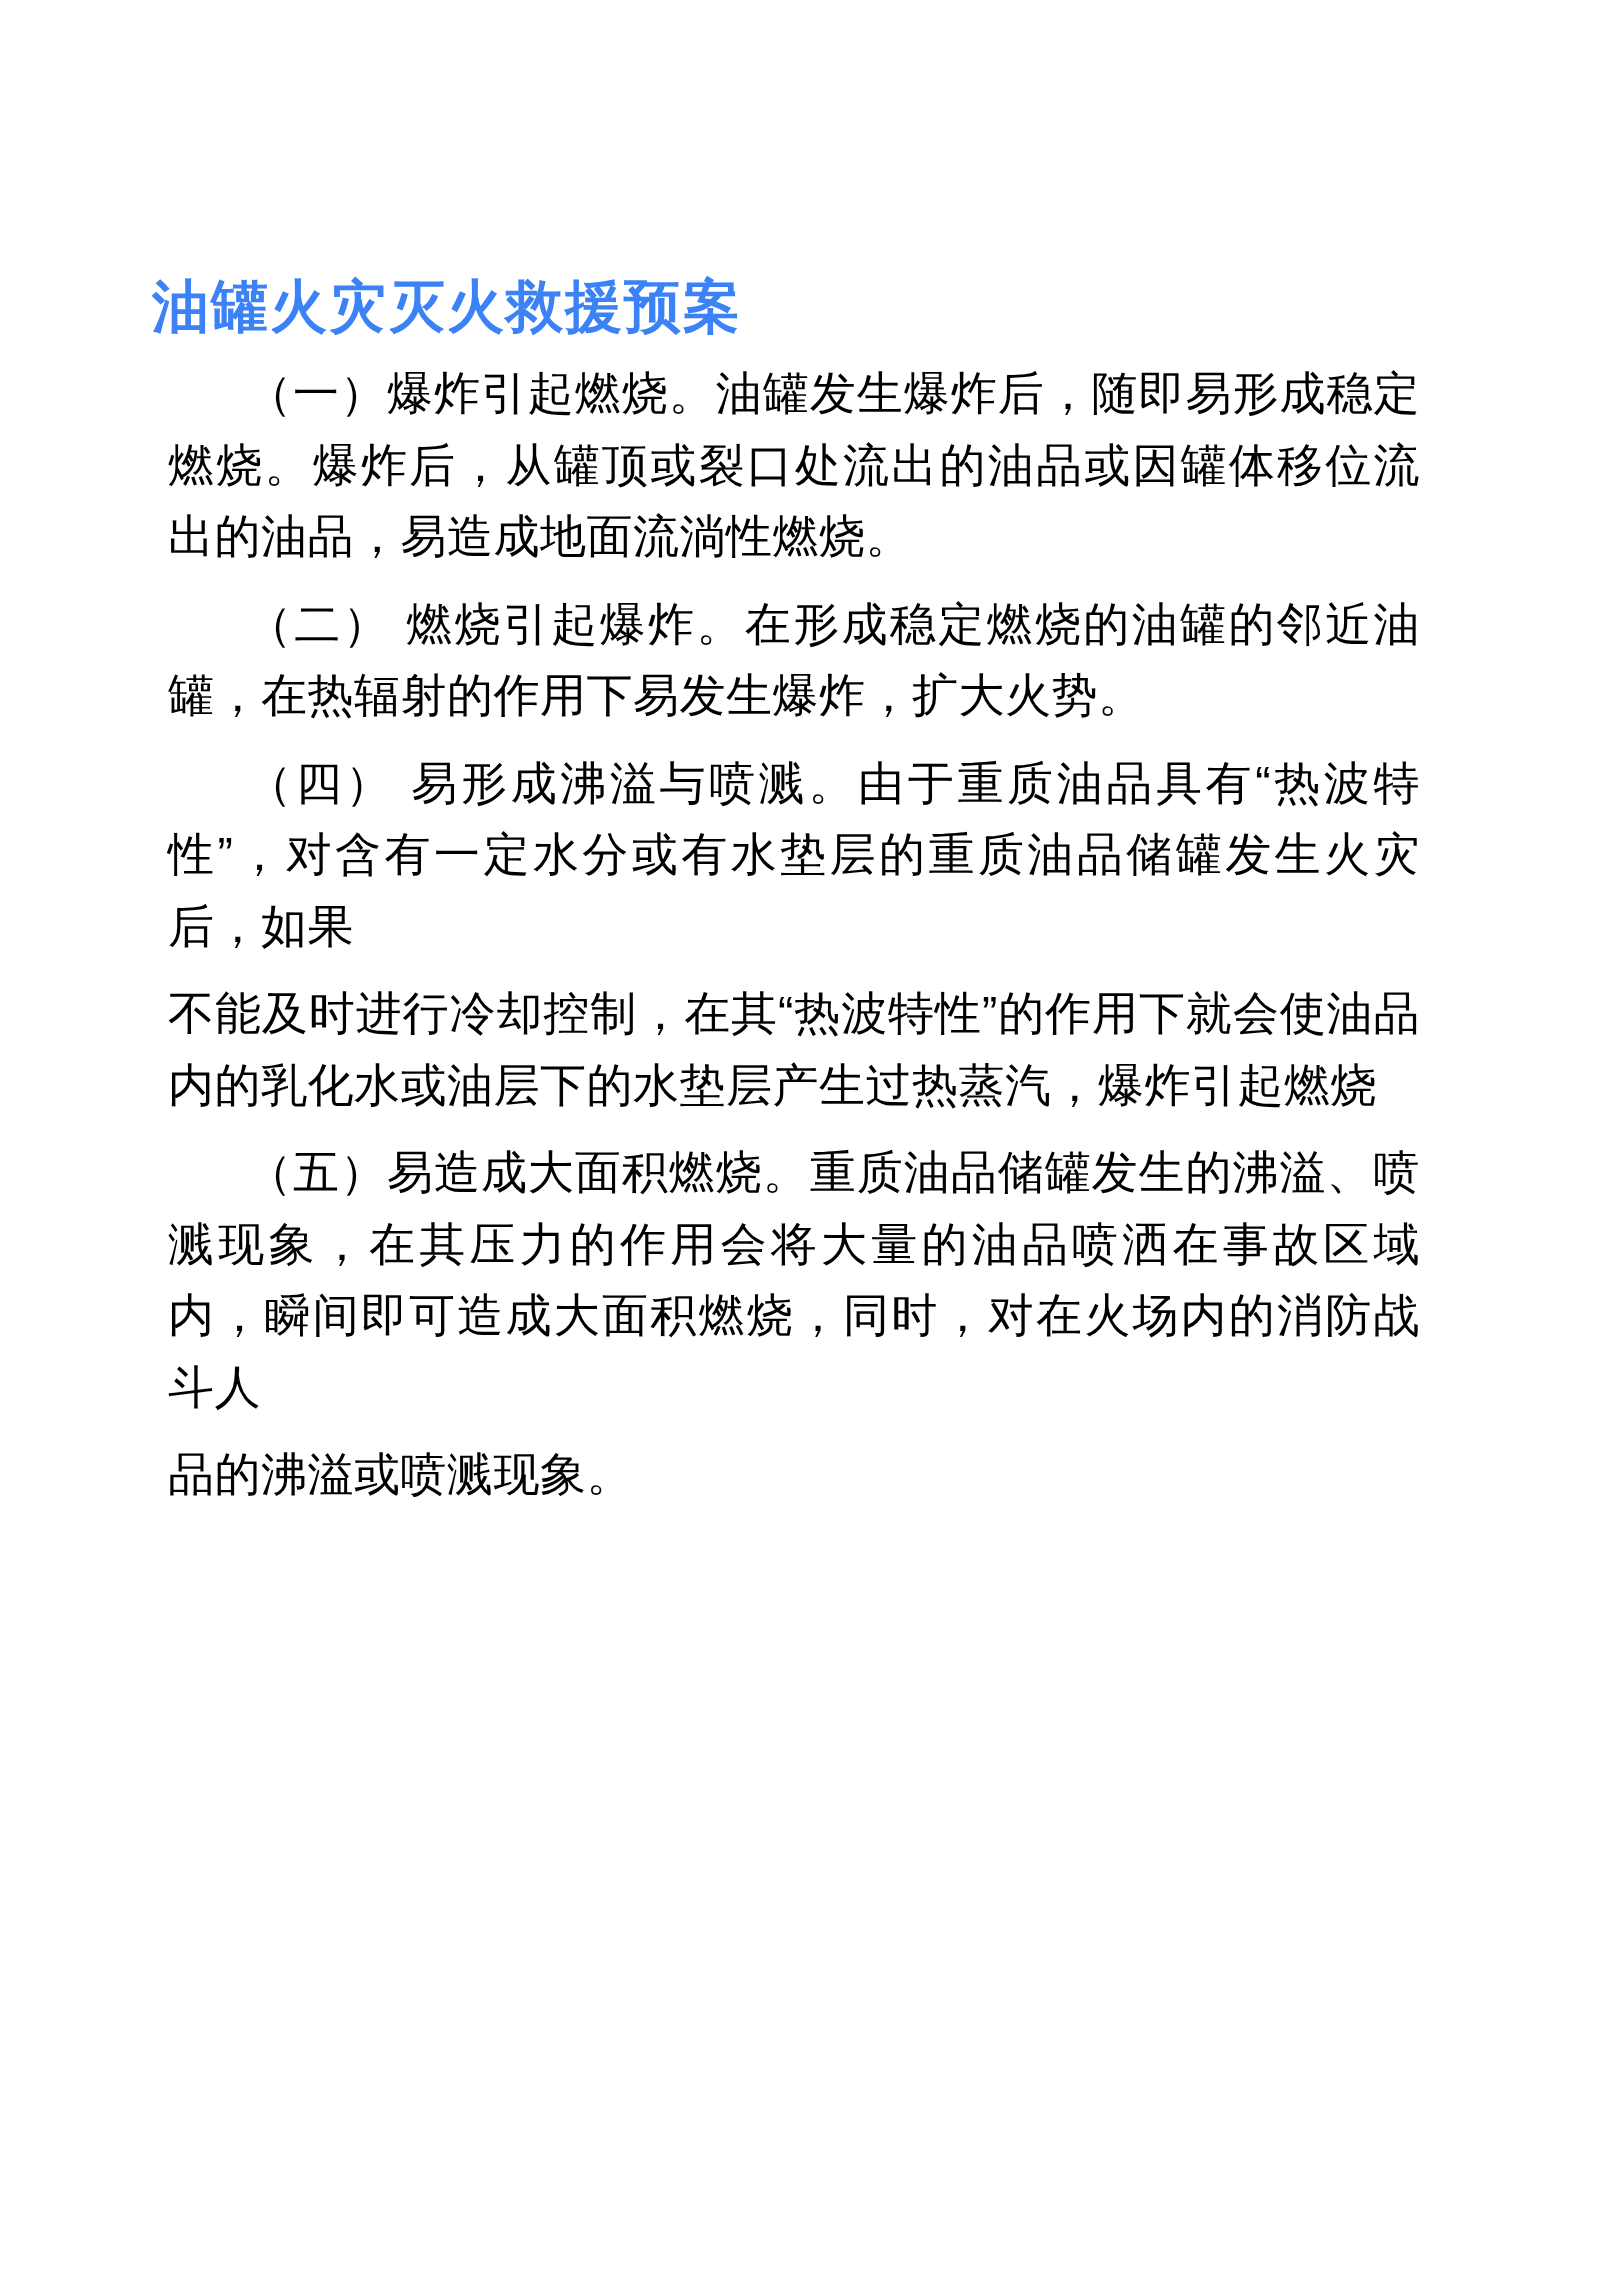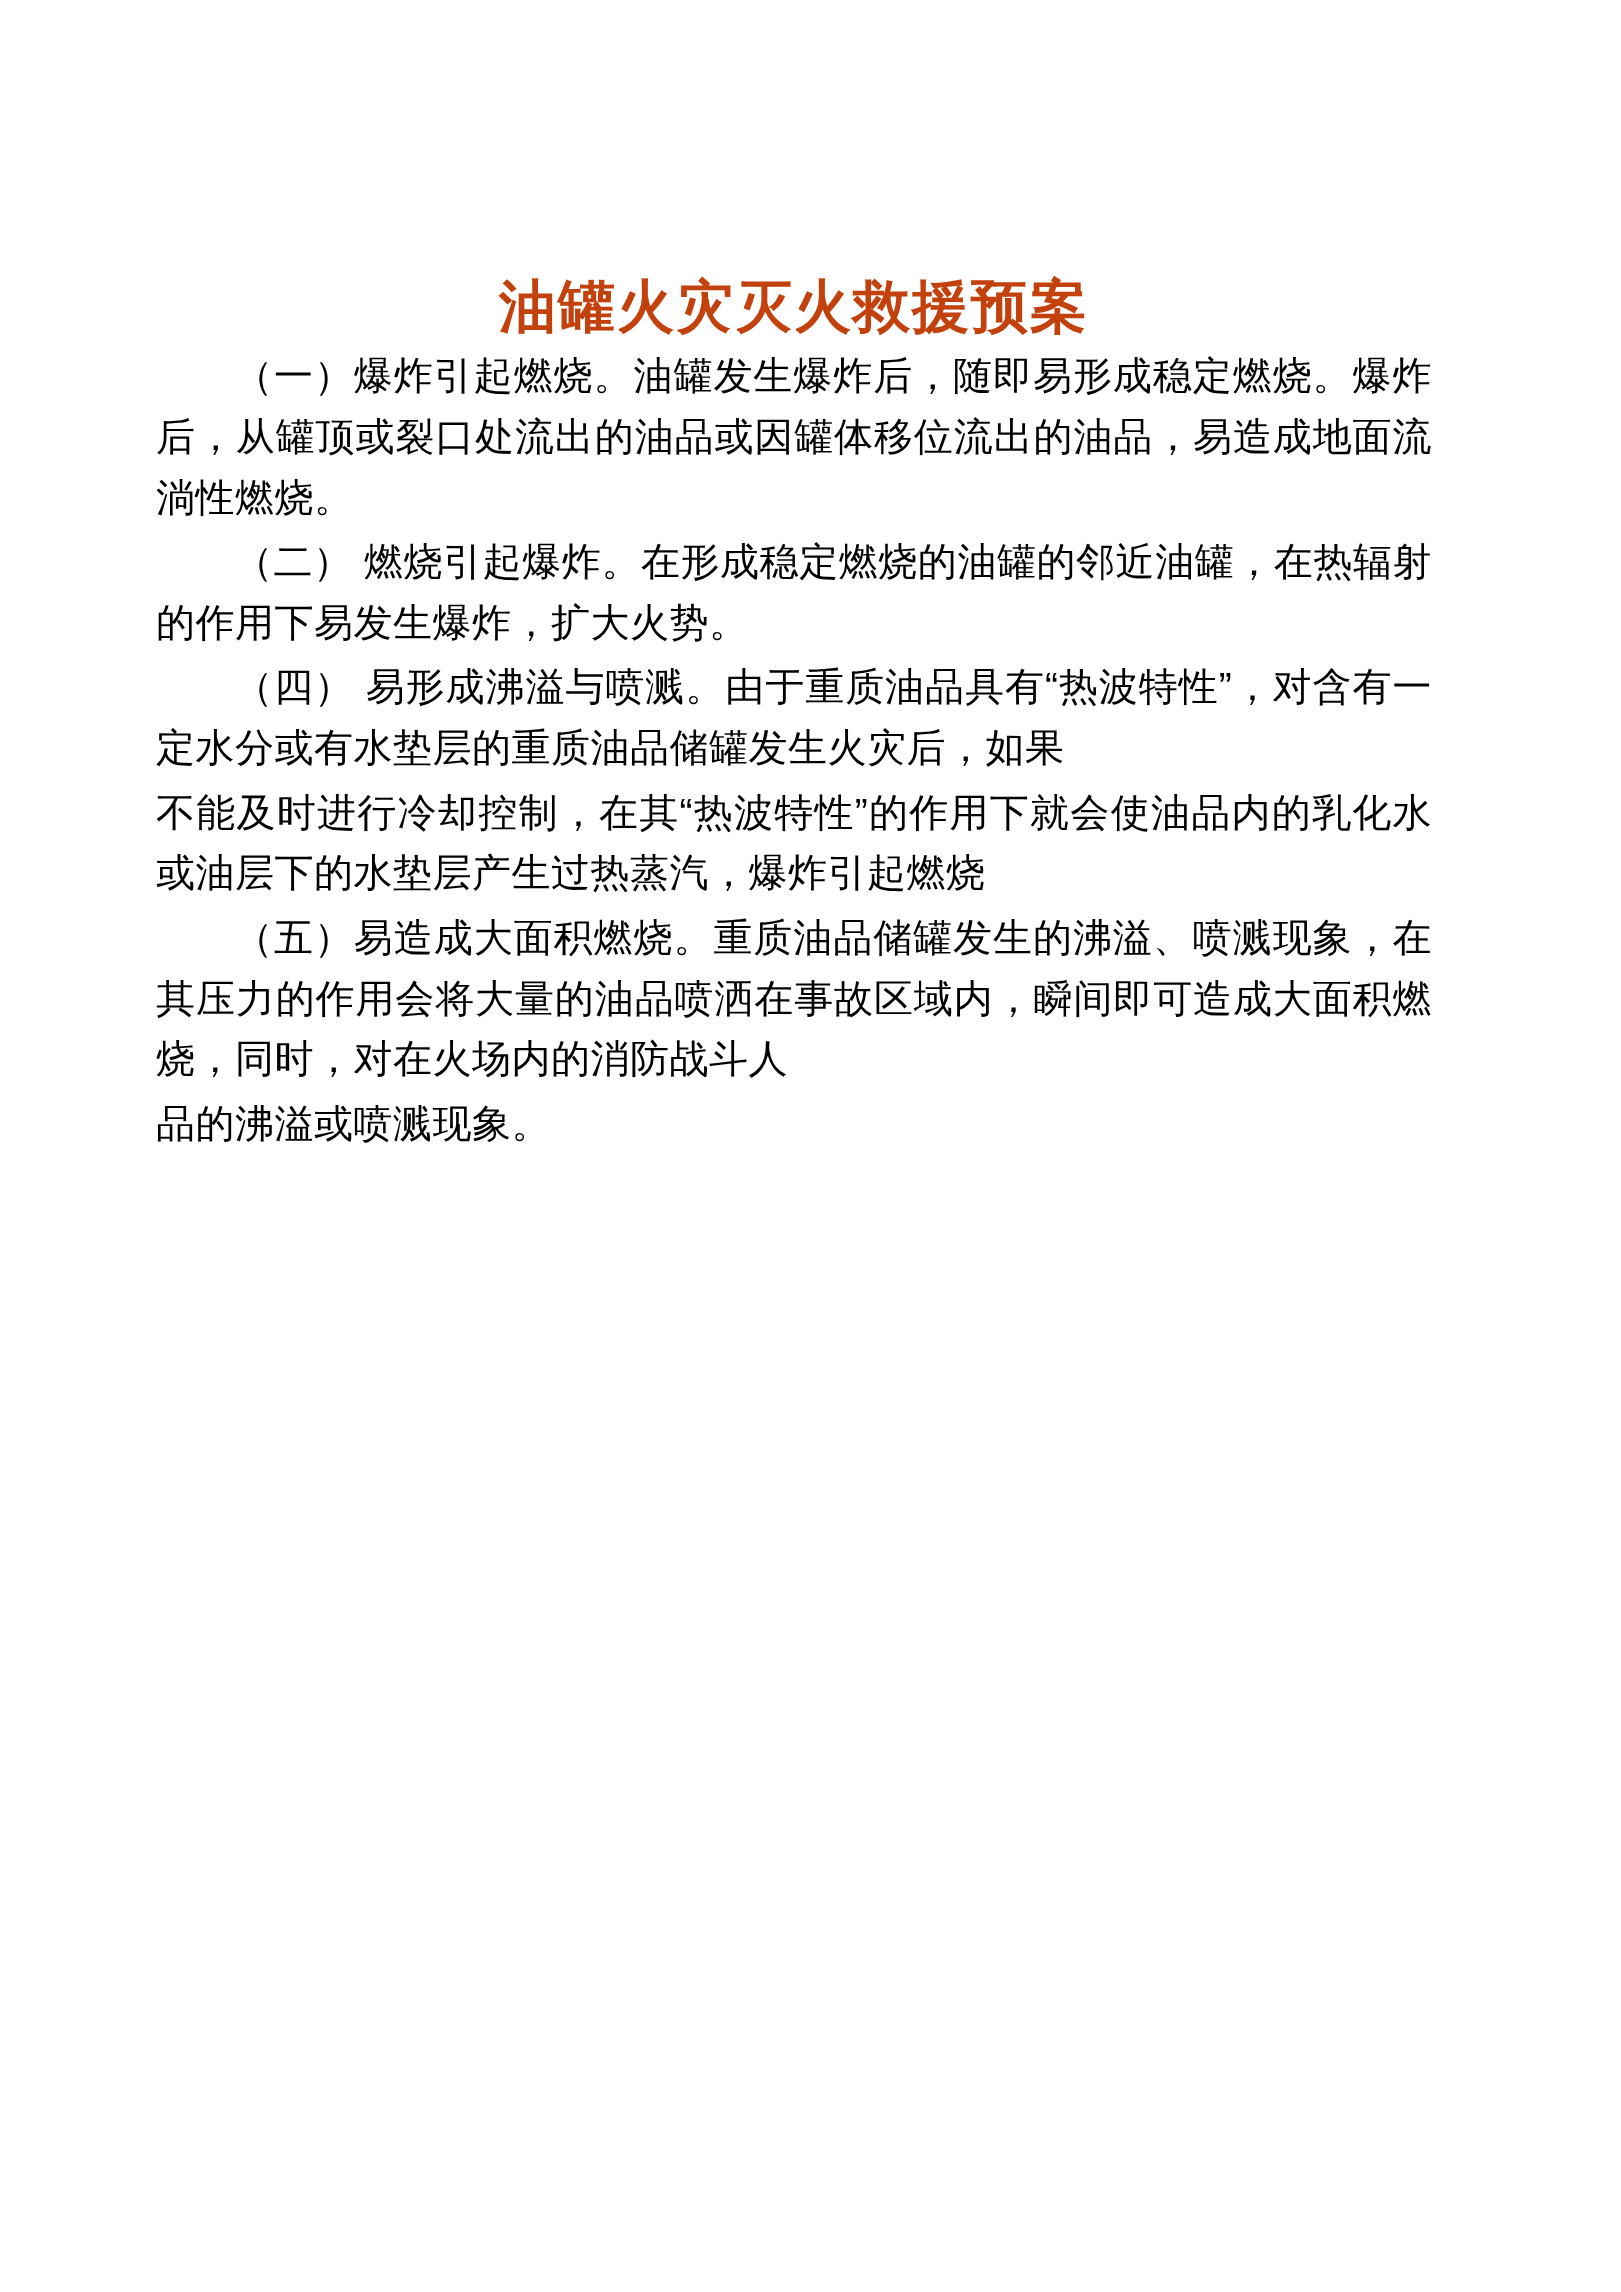--- a/index.html
+++ b/index.html
@@ -23,40 +23,40 @@
   }
   .page-body {
     position: absolute;
     left: 152px;
     top: 0;
     width: 1284px;
   }
   .doc-title {
     font-size: 57px;
     font-weight: bold;
-    text-align: center;
+    text-align: left;
     letter-spacing: 2px;
     line-height: 1.25;
     margin: 0;
     padding-top: 271px;
-    color: #c2410c;
+    color: #3b82f6;
   }
   .section-heading {
     font-size: 39px;
     font-weight: bold;
     line-height: 1.55;
     margin: 0;
     padding-top: 78px;
     padding-left: 67px;
     letter-spacing: 1px;
   }
   .para {
-    font-size: 39px;
+    font-size: 46px;
     line-height: 1.555;
-    margin: 4px;
+    margin: 16px;
     text-align: justify;
     text-justify: inter-ideograph;
     letter-spacing: 0.5px;
     word-break: break-all;
   }
   .para.indent {
     text-indent: 78px;
   }
   .para.noindent {
     text-indent: 0;

